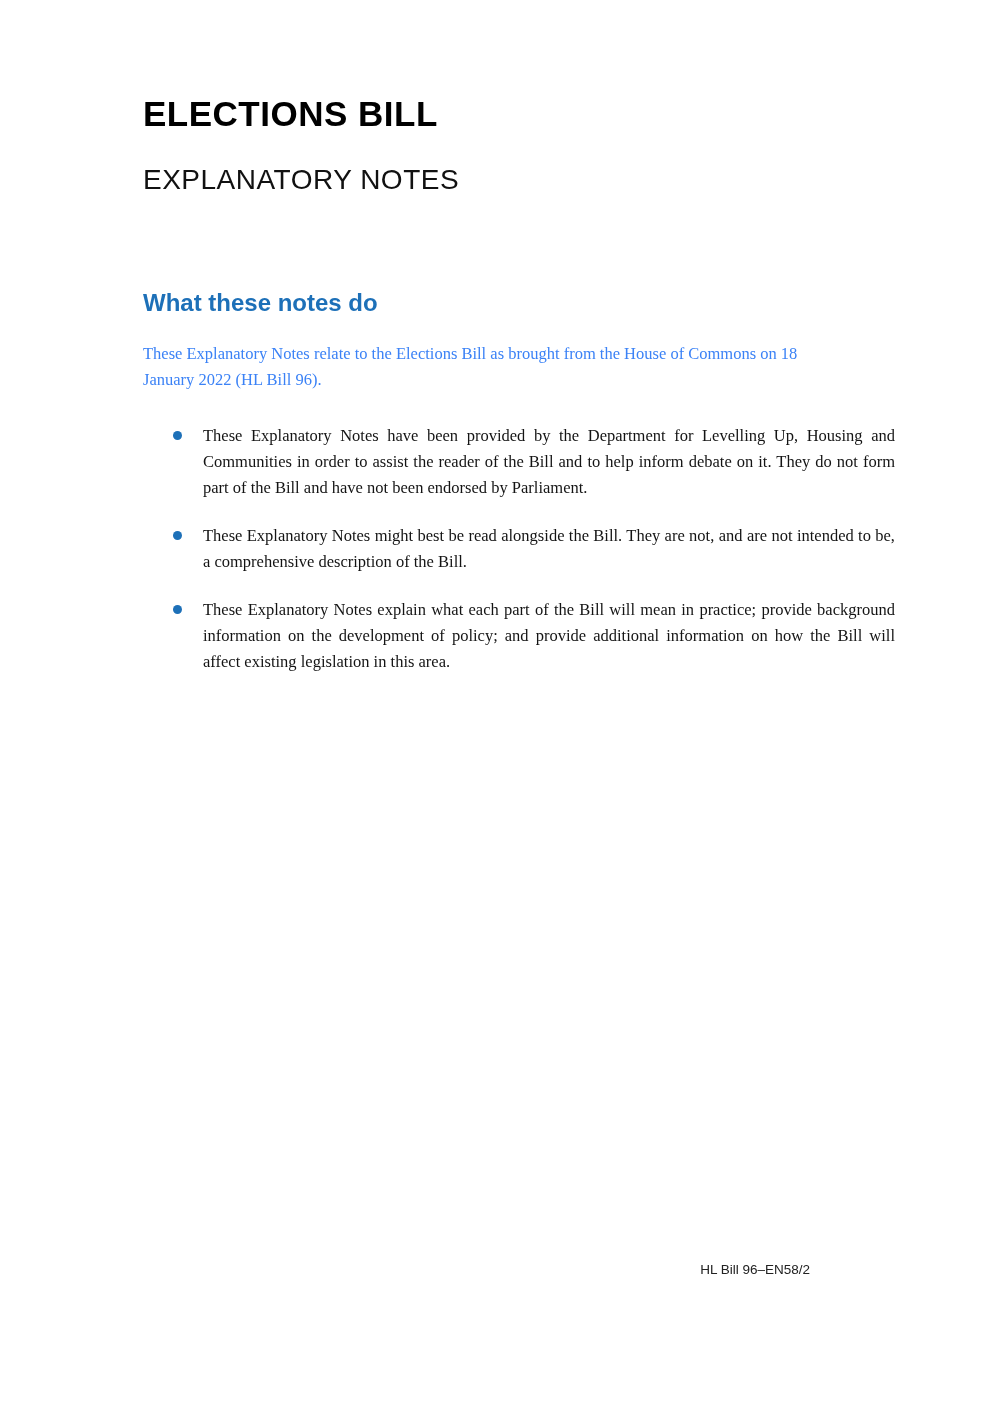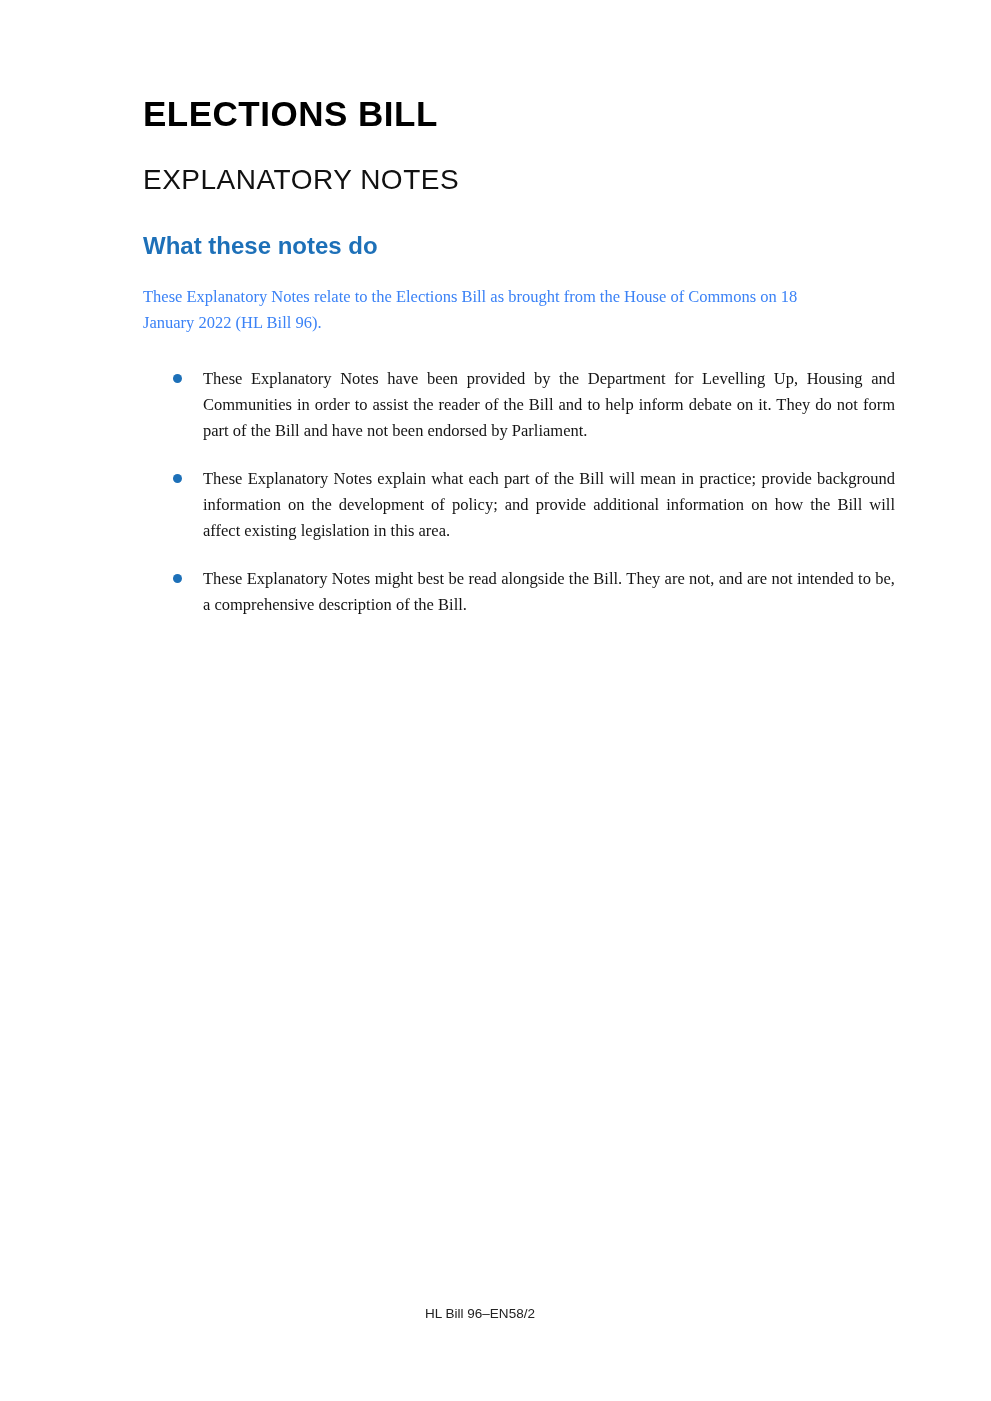--- a/index.html
+++ b/index.html
@@ -34,21 +34,21 @@
   }
   .doc-subtitle{
     margin-top:30px;
     font-family:"Liberation Sans", sans-serif;
     font-weight:400;
     font-size:28px;
     letter-spacing:0.5px;
     color:#111;
   }
   .section-heading{
-    margin-top:36px;
+    margin-top:93px;
     font-family:"Liberation Sans", sans-serif;
     font-weight:700;
     font-size:24px;
     color:var(--accent);
   }
   .intro{
     margin-top:24px;
     font-size:16.5px;
     line-height:26px;
     max-width:705px;
@@ -76,26 +76,25 @@
     height:9px;
     border-radius:50%;
     background:var(--accent);
   }
   .footer{
     position:absolute;
     left:150px;
     right:181px;
     top:1262px;
     display:flex;
-    justify-content:center;
+    justify-content:flex-end;
     align-items:baseline;
     font-family:"Liberation Sans", sans-serif;
     font-size:13.5px;
     color:#222;
-    margin-top:44px;
   }
 </style>
 </head>
 <body>
 
 <div class="page">
   <div class="content">
 
     <h1 class="doc-title">ELECTIONS BILL</h1>
 
@@ -105,25 +104,25 @@
 
     <p class="intro">These Explanatory Notes relate to the Elections Bill as brought from the House of Commons on 18 January 2022 (HL Bill 96).</p>
 
     <ul class="bullet-list">
       <li class="bullet-item">
         <span class="bullet-dot"></span>
         <span>These Explanatory Notes have been provided by the Department for Levelling Up, Housing and Communities in order to assist the reader of the Bill and to help inform debate on it. They do not form part of the Bill and have not been endorsed by Parliament.</span>
       </li>
       <li class="bullet-item">
         <span class="bullet-dot"></span>
-        <span>These Explanatory Notes explain what each part of the Bill will mean in practice; provide background information on the development of policy; and provide additional information on how the Bill will affect existing legislation in this area.</span>
+        <span>These Explanatory Notes might best be read alongside the Bill. They are not, and are not intended to be, a comprehensive description of the Bill.</span>
       </li>
       <li class="bullet-item">
         <span class="bullet-dot"></span>
-        <span>These Explanatory Notes might best be read alongside the Bill. They are not, and are not intended to be, a comprehensive description of the Bill.</span>
+        <span>These Explanatory Notes explain what each part of the Bill will mean in practice; provide background information on the development of policy; and provide additional information on how the Bill will affect existing legislation in this area.</span>
       </li>
     </ul>
 
   </div>
 
   <div class="footer">
     <span>HL Bill 96–EN</span>
     <span>58/2</span>
   </div>
 </div>

